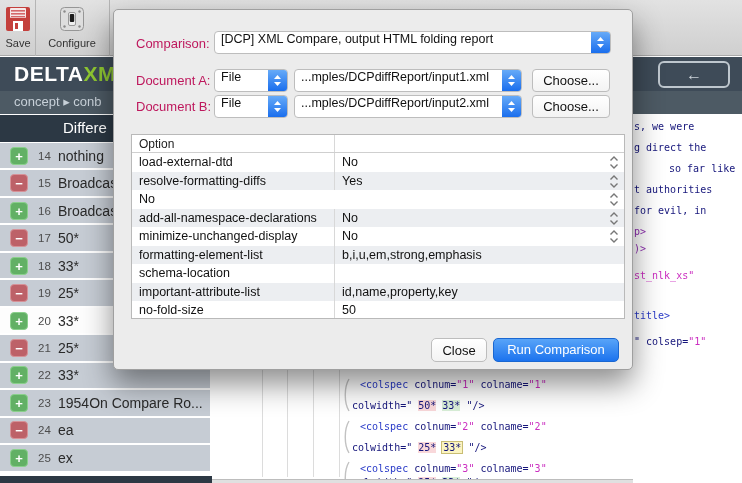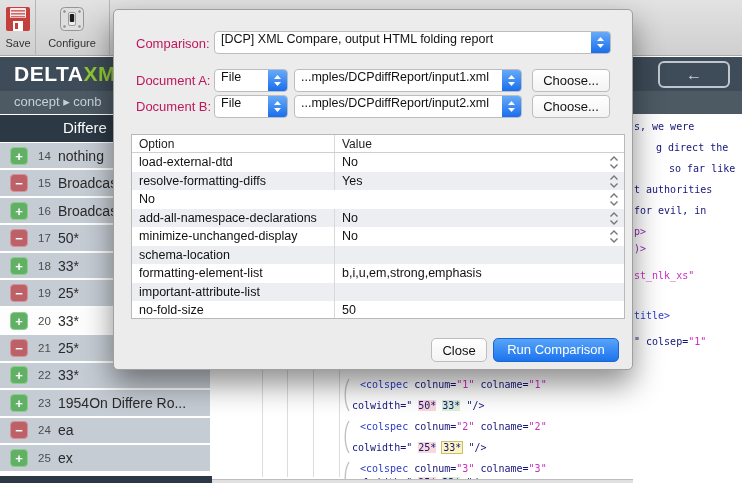--- a/index.html
+++ b/index.html
@@ -188,21 +188,21 @@
         <span class="dlabel">25*</span>
       </div>
     <div class="drow">
         <span class="badge add">+</span>
         <span class="dnum">22</span>
         <span class="dlabel">33*</span>
       </div>
     <div class="drow">
         <span class="badge add">+</span>
         <span class="dnum">23</span>
-        <span class="dlabel">1954On Differe Ro...</span>
+        <span class="dlabel">1954On Compare Ro...</span>
       </div>
     <div class="drow">
         <span class="badge rem">−</span>
         <span class="dnum">24</span>
         <span class="dlabel">ea</span>
       </div>
     <div class="drow">
         <span class="badge add">+</span>
         <span class="dnum">25</span>
         <span class="dlabel">ex</span>
@@ -210,21 +210,21 @@
   </div>
 
   <div class="code-pane">
     <div class="guide" style="left:50px"></div>
     <div class="guide" style="left:75px"></div>
     <div class="guide" style="left:101px"></div>
     <div class="guide" style="left:127px"></div>
   </div>
 
   <div class="code-line" style="left:634px; top:118px"><span class="tok-txt">s, we were</span></div>
-  <div class="code-line" style="left:656px; top:139px"><span class="tok-txt">g direct the</span></div>
+  <div class="code-line" style="left:634px; top:139px"><span class="tok-txt">g direct the</span></div>
   <div class="code-line" style="left:669px; top:160px"><span class="tok-txt">so far like</span></div>
   <div class="code-line" style="left:634px; top:181px"><span class="tok-txt">t authorities</span></div>
   <div class="code-line" style="left:634px; top:202px"><span class="tok-txt">for evil, in</span></div>
   <div class="code-line" style="left:634px; top:223px"><span class="tok-end">p&gt;</span></div>
   <div class="code-line" style="left:634px; top:240px"><span class="tok-end">)&gt;</span></div>
   <div class="code-line" style="left:634px; top:267px"><span class="tok-val">st_nlk_xs"</span></div>
   <div class="code-line" style="left:634px; top:307px"><span class="tok-tag">title&gt;</span></div>
   <div class="code-line" style="left:634px; top:333px"><span class="tok-attr">" colsep=</span><span class="tok-val">"1"</span></div>
 
   <svg class="fold" style="left:342px; top:378px" width="8" height="34">
@@ -296,21 +296,20 @@
             <path d="M4.5 1 L8 5 H1 Z" fill="#fff"></path>
             <path d="M4.5 12 L1 8 H8 Z" fill="#fff"></path>
           </svg>
         </span>
     </div>
     <button class="mac-btn" style="left:418px; top:85px; width:78px">Choose...</button>
 
     <div class="opt-table">
       <div class="t-head">
         <span class="c1">Option</span>
-        <span class="c2">Value</span>
       </div>
       <div class="t-row">
         <span class="c1">load-external-dtd</span>
         <span class="c2">No</span>
         <span class="t-stepper"><svg width="10" height="13" viewBox="0 0 10 13">
               <path d="M1.5 4.5 L5 1 L8.5 4.5" stroke="#777" fill="none" stroke-width="1.4"></path>
               <path d="M1.5 8.5 L5 12 L8.5 8.5" stroke="#777" fill="none" stroke-width="1.4"></path>
             </svg></span>
       </div>
       <div class="t-row">
@@ -338,29 +337,30 @@
       </div>
       <div class="t-row">
         <span class="c1">minimize-unchanged-display</span>
         <span class="c2">No</span>
         <span class="t-stepper"><svg width="10" height="13" viewBox="0 0 10 13">
               <path d="M1.5 4.5 L5 1 L8.5 4.5" stroke="#777" fill="none" stroke-width="1.4"></path>
               <path d="M1.5 8.5 L5 12 L8.5 8.5" stroke="#777" fill="none" stroke-width="1.4"></path>
             </svg></span>
       </div>
       <div class="t-row">
+        <span class="c1">formatting-element-list</span>
+        <span class="c2">b,i,u,em,strong,emphasis</span>
+      </div>
+      <div class="t-row">
         <span class="c1">schema-location</span>
         <span class="c2"></span>
       </div>
       <div class="t-row">
-        <span class="c1">formatting-element-list</span>
-        <span class="c2">b,i,u,em,strong,emphasis</span>
-      </div>
-      <div class="t-row">
         <span class="c1">important-attribute-list</span>
+        <span class="c2">id,name,property,key</span>
       </div>
       <div class="t-row">
         <span class="c1">no-fold-size</span>
         <span class="c2">50</span>
       </div>
     </div>
 
     <button class="mac-btn btn-close">Close</button>
     <div class="btn-run">Run Comparison</div>
   </div>

